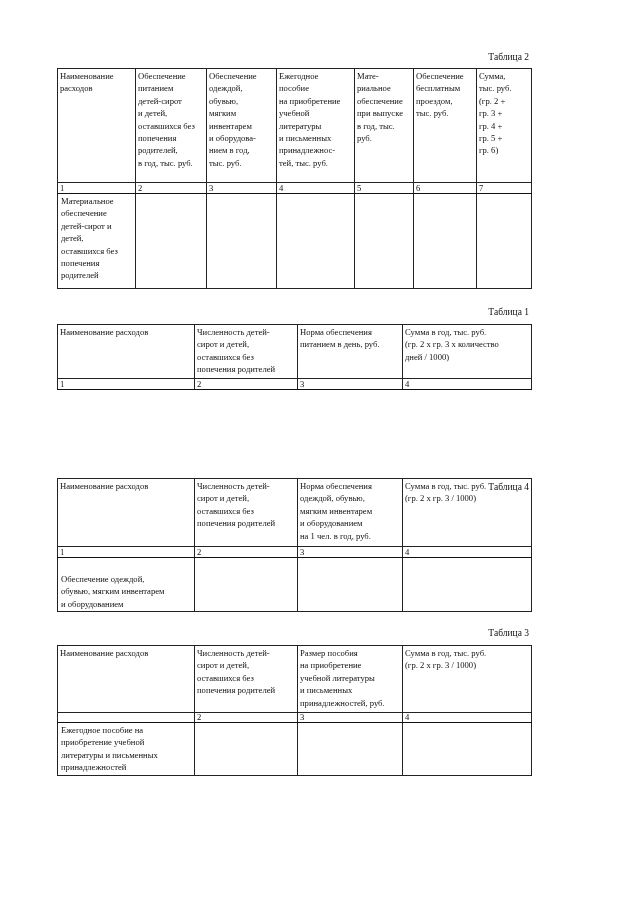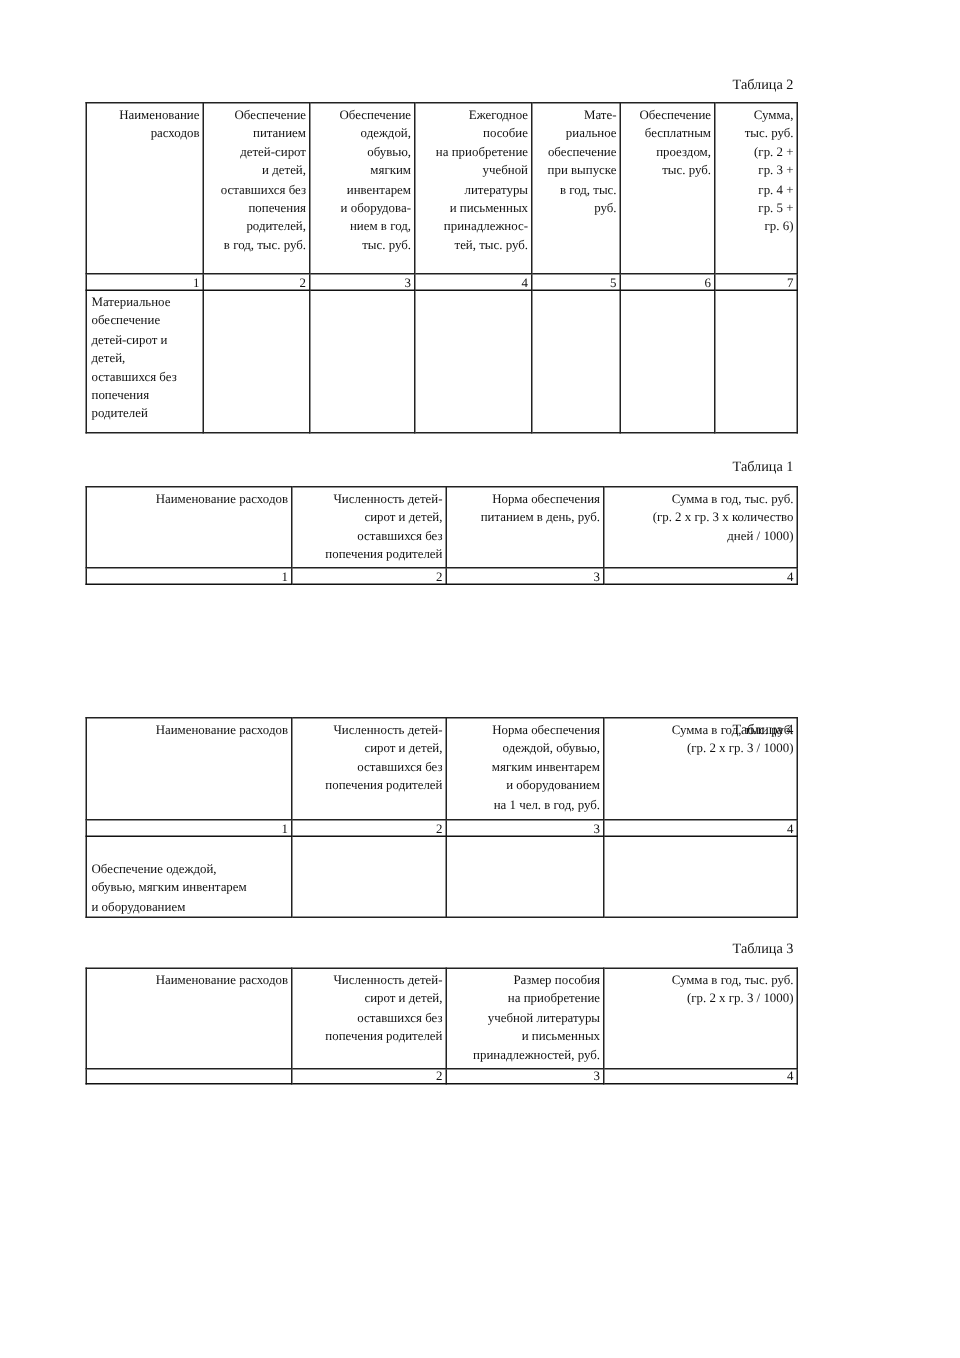--- a/index.html
+++ b/index.html
@@ -1,21 +1,21 @@
 <!DOCTYPE html>
 <html><head>
 <meta charset="utf-8">
 <style>
   html, body { margin: 0; padding: 0; background: #ffffff; }
   body { width: 640px; height: 905px; position: relative; overflow: hidden;
          font-family: "Liberation Serif", "DejaVu Serif", serif; color: #111; }
   .caption { position: absolute; font-size: 9.5px; text-align: right; }
   table { position: absolute; border-collapse: collapse; table-layout: fixed; }
   td { border: 1px solid #222; padding: 1px 2px; vertical-align: top;
-       font-size: 8.6px; line-height: 12.4px; text-align: right; }
+       font-size: 8.6px; line-height: 12.4px; text-align: left; }
   td.num { vertical-align: middle; line-height: 9px; font-size: 8.6px; padding: 0 2px; border-top: 1.5px solid #111; border-bottom: 1.5px solid #111; }
   td.name { text-align: left; padding-left: 3px; }
   td.bottom { vertical-align: bottom; }
   .split { display: flex; height: 100%; }
   .split span { flex: 1; }
   .split span:first-child { border-right: 1px solid #222; }
 </style>
 </head>
 <body>
 
@@ -134,14 +134,20 @@
     <td class="num" style="padding:0;">
       <div class="split">
             <span></span>
             <span></span>
           </div>
     </td>
     <td class="num">2</td>
     <td class="num">3</td>
     <td class="num">4</td>
   </tr>
+  <tr style="height:52px;">
+    <td class="name">Ежегодное пособие на<br>приобретение учебной<br>литературы и письменных<br>принадлежностей</td>
+    <td></td>
+    <td></td>
+    <td></td>
+  </tr>
 </tbody>
   </table>
 
 </body></html>

